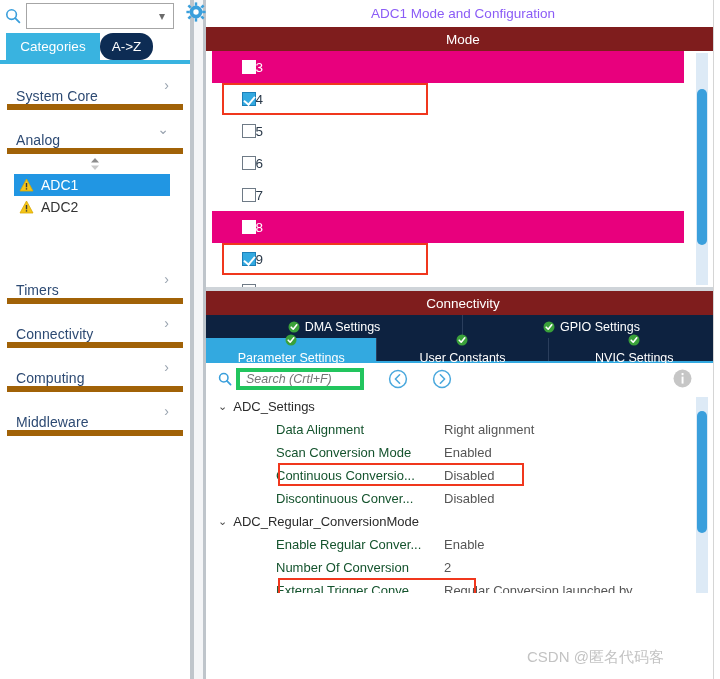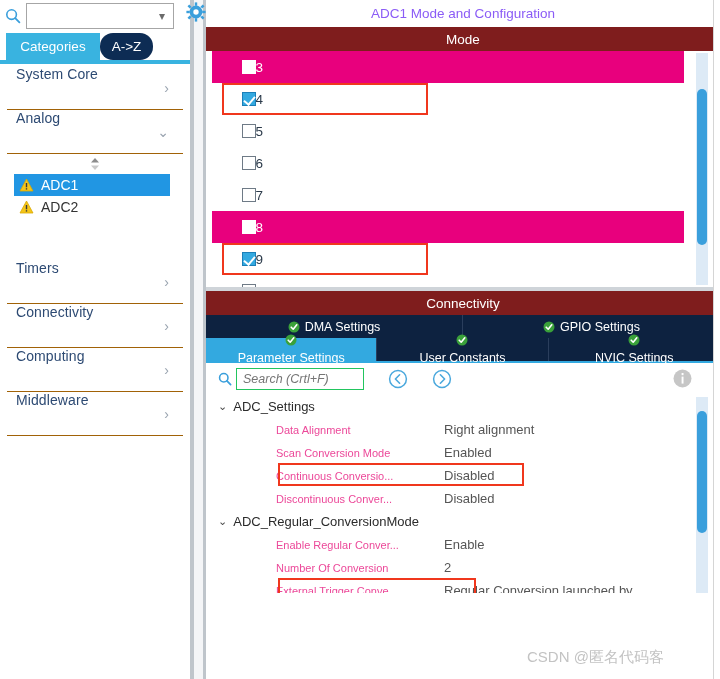--- a/index.html
+++ b/index.html
@@ -52,22 +52,22 @@
   .cat-tab.active { left: 6px; width: 94px; background: #39b3e0; }
   .cat-tab.inactive { left: 100px; width: 53px; background: #0d2c54; border-radius: 13px; }
   .cat-underline {
     position: absolute; left: 0; top: 60px; width: 190px; height: 4px;
     background: #39b3e0;
   }
 
   .tree { position: absolute; left: 0; top: 66px; width: 190px; }
   .tree-group {
     position: relative; height: 44px; width: 176px; margin-left: 7px;
-    display: flex; align-items: flex-start;
-    border-bottom: 1px solid #a16207;
+    display: flex; align-items: flex-end;
+    border-bottom: 6px solid #a16207;
   }
   .tree-group .g-label {
     font-size: 14px; color: #2d4a73; margin-left: 9px; letter-spacing: .1px;
   }
   .tree-group .g-arrow {
     position: absolute; right: 14px; top: 50%; transform: translateY(-50%);
     color: #9aa4b0; font-size: 14px; line-height: 1;
   }
   .spin-arrows {
     height: 20px; display: flex; align-items: center; justify-content: center;
@@ -166,21 +166,21 @@
   .tabs-underline { height: 2px; background: #33a9e0; }
   .ok-dot { width: 12px; height: 12px; display: block; }
 
   
   .param-search-row {
     height: 32px; display: flex; align-items: center; padding-left: 8px; gap: 0;
     position: relative;
   }
   .mini-glass { width: 22px; display: flex; align-items: center; justify-content: center; }
   .param-search-box {
-    width: 128px; height: 22px; border: 1px solid #22c55e; background: #fff;
+    width: 128px; height: 22px; border: 4px solid #22c55e; background: #fff;
     display: flex; align-items: center;
   }
   .param-search-box input {
     border: 0; outline: 0; width: 122px; margin-left: 4px;
     font-size: 12.5px; font-style: italic; color: #8c8c8c;
     font-family: "Liberation Sans", sans-serif; background: transparent;
   }
   .nav-btn { width: 20px; height: 20px; margin-left: 24px; }
   .info-ico { position: absolute; right: 28px; top: 6px; width: 19px; height: 19px; }
 
@@ -188,21 +188,21 @@
   #param-wrap { position: relative; height: 198px; overflow: hidden; }
   .p-group {
     height: 23px; display: flex; align-items: center; padding-left: 12px; gap: 6px;
   }
   .p-group .pg-label { font-size: 13px; color: #2b2b2b; }
   .chev-d { color: #4a4a4a; font-size: 11px; line-height: 1; }
   .p-row {
     height: 23px; display: flex; align-items: center; padding-left: 70px;
     position: relative;
   }
-  .p-key { font-size: 11px; color: #ec4899; width: 168px; white-space: nowrap; overflow: hidden; }
+  .p-key { font-size: 13px; color: #14532d; width: 168px; white-space: nowrap; overflow: hidden; }
   .p-val { font-size: 13px; color: #555; white-space: nowrap; }
 
   
   .vsb { position: absolute; width: 12px; background: #ddeaf6; border-radius: 0; }
   .vsb .thumb { position: absolute; left: 1px; width: 10px; background: #3a9fdc; border-radius: 5px; }
 
   .watermark {
     position: absolute; left: 527px; top: 648px;
     font-size: 15px; color: #c3c3c3; white-space: nowrap;
     font-family: "Liberation Sans", sans-serif;

